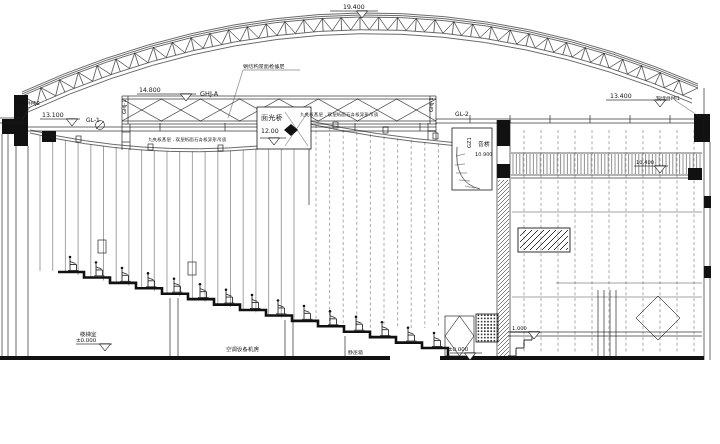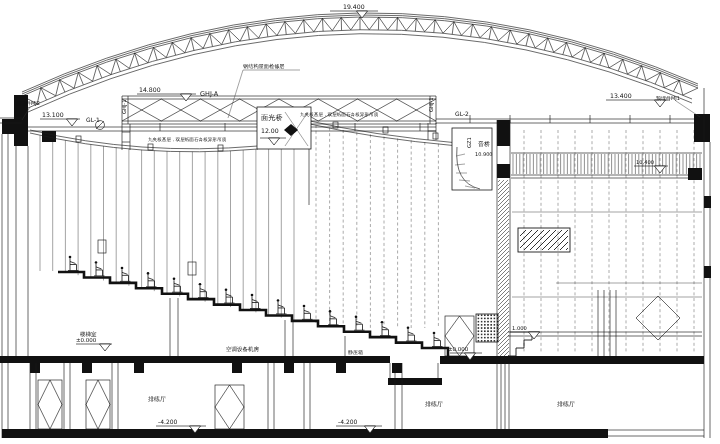--- a/index.html
+++ b/index.html
@@ -1,16 +1,16 @@
 <!DOCTYPE html>
 <html><head>
 <meta charset="utf-8">
 <style>
   html,body{margin:0;padding:0;background:#fff;}
-  .sheet{position:relative;width:720px;height:444px;background:#fff;overflow:hidden;}
+  .sheet{position:relative;width:720px;height:360px;background:#fff;overflow:hidden;}
   svg{display:block;}
   svg text{font-family:"DejaVu Sans","Liberation Sans",sans-serif;fill:#111;}
   .ln{stroke:#1a1a1a;stroke-width:0.65;fill:none;}
   .ln2{stroke:#1a1a1a;stroke-width:0.9;fill:none;}
   .thin{stroke:#333;stroke-width:0.45;fill:none;}
   .dash{stroke:#555;stroke-width:0.5;fill:none;stroke-dasharray:3,2.6;}
   .blk{fill:#111;stroke:none;}
   .wht{fill:#fff;stroke:#1a1a1a;stroke-width:0.8;}
 </style>
 </head>

